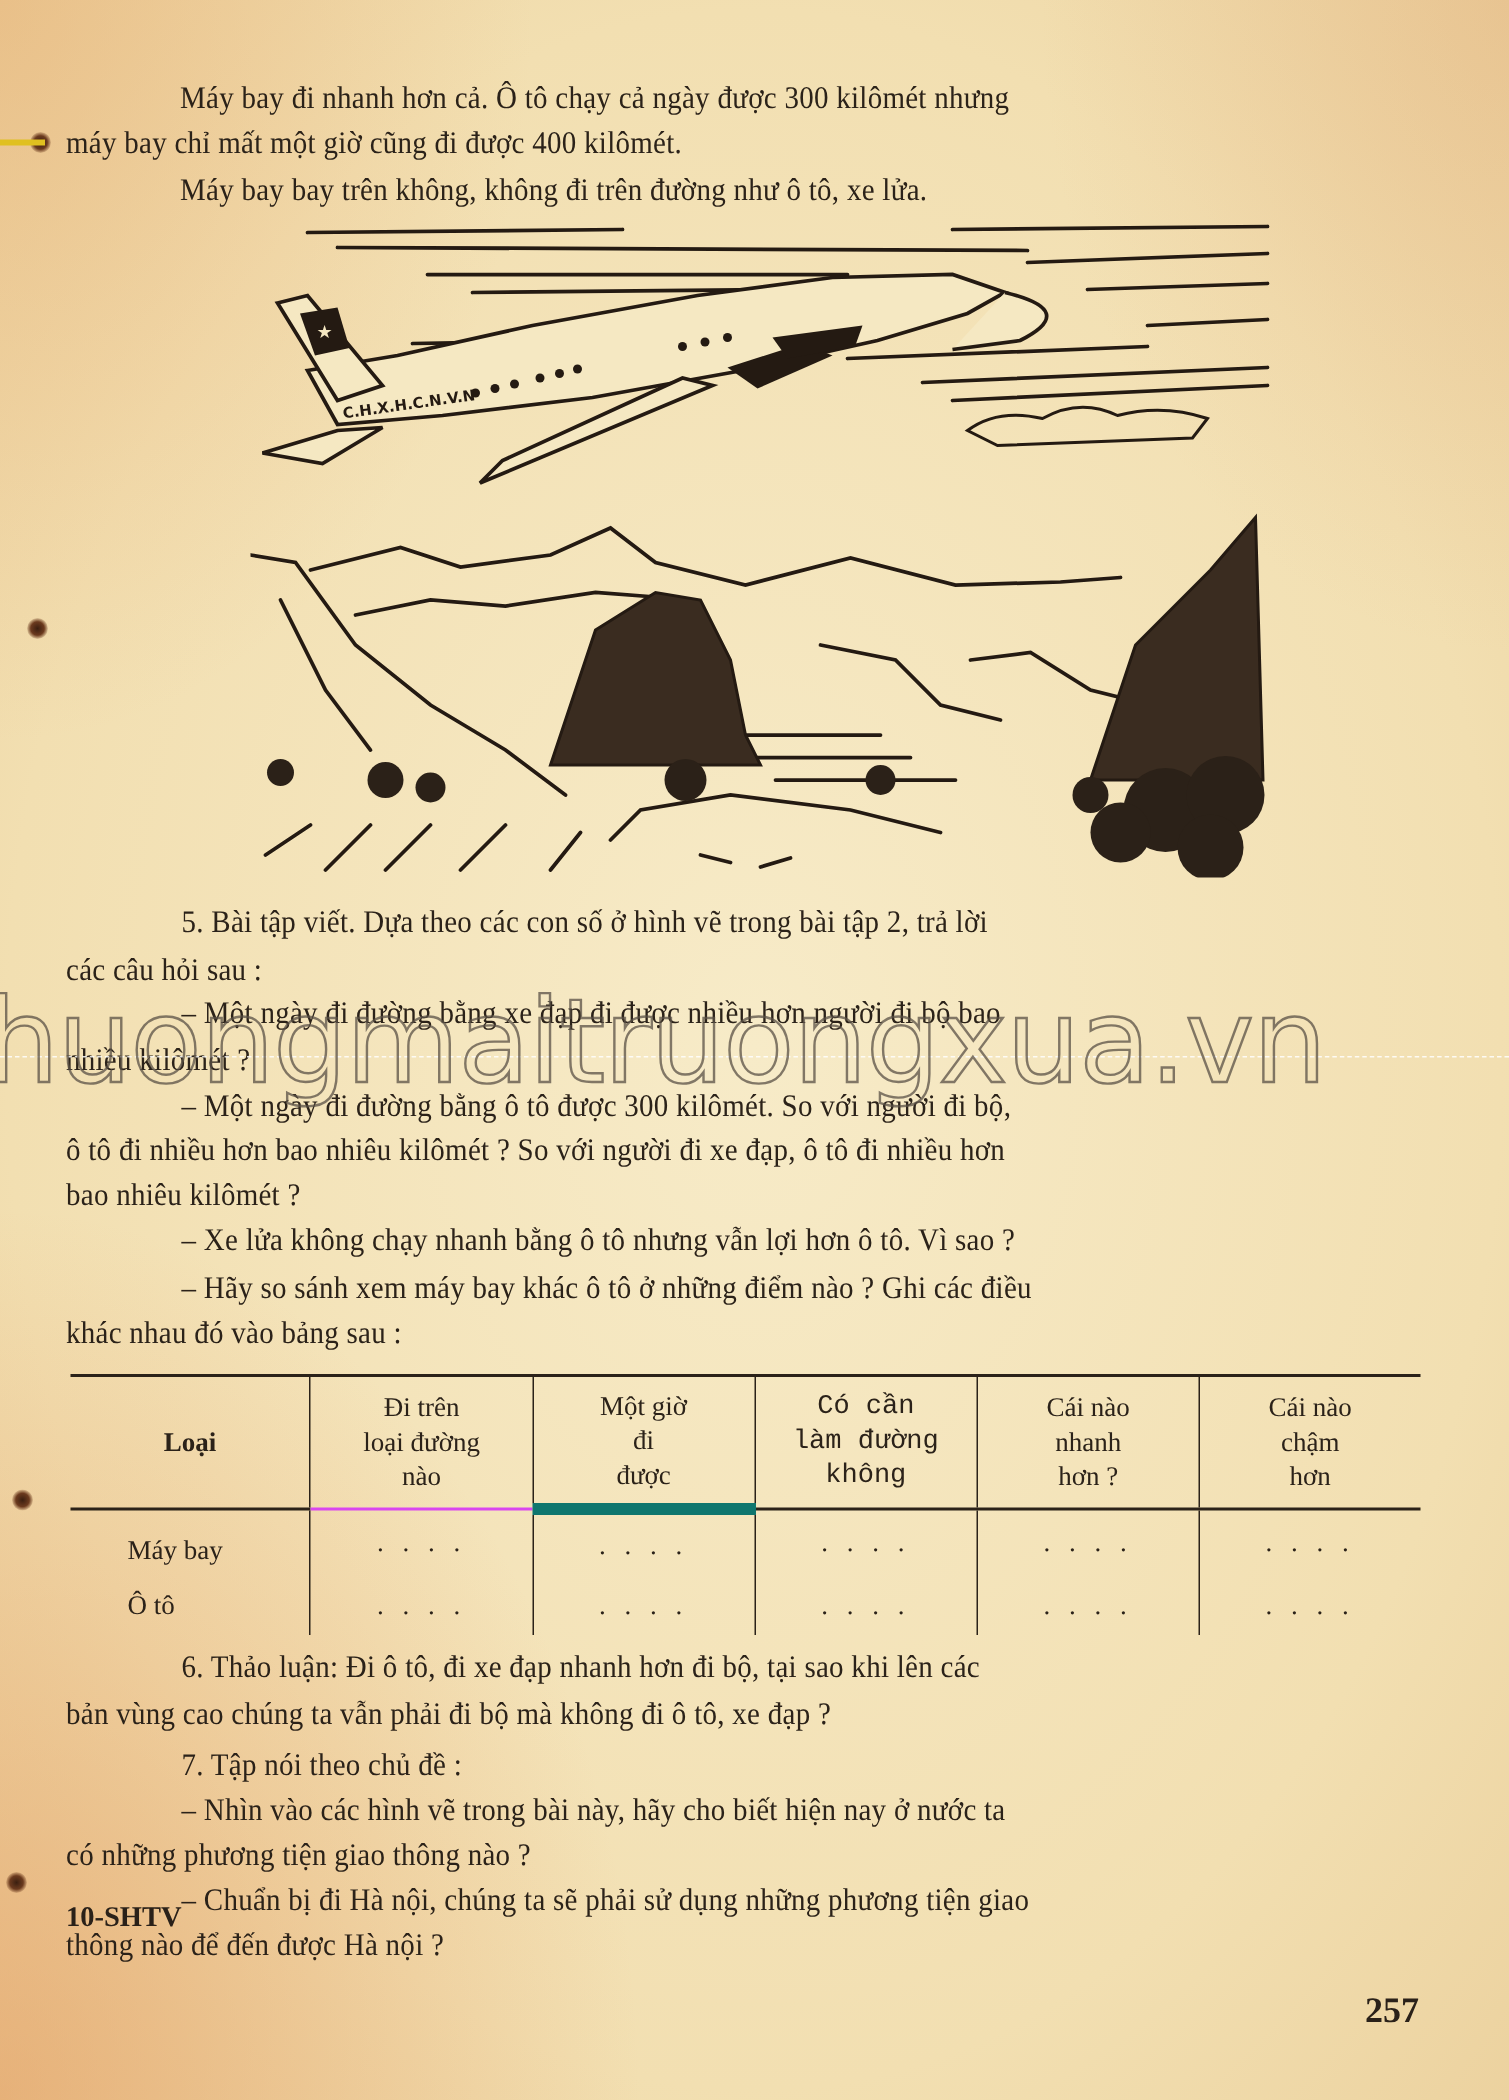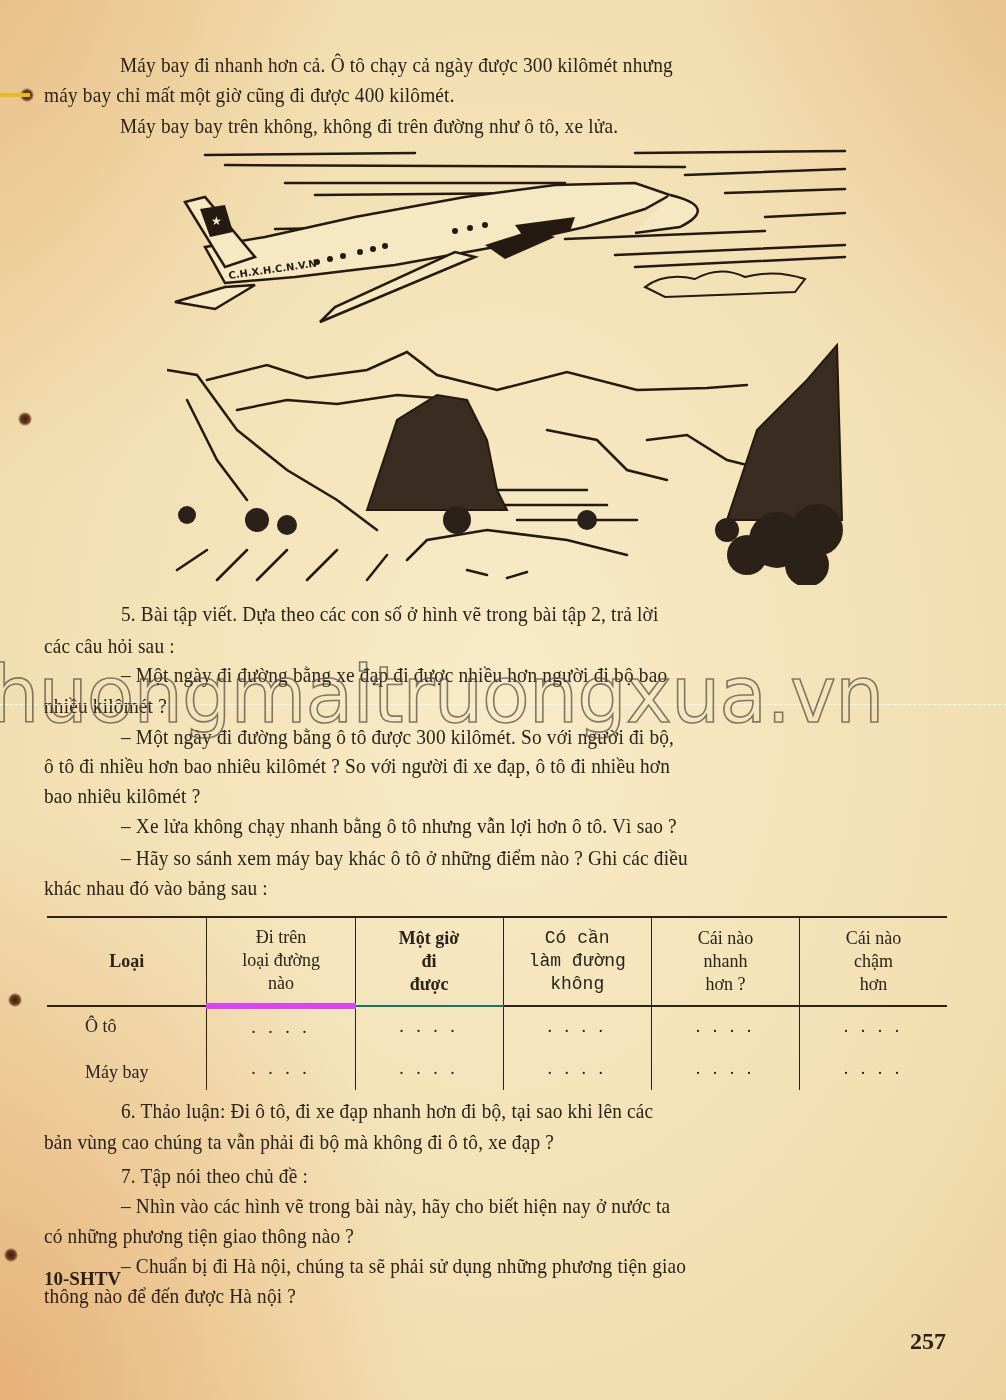--- a/index.html
+++ b/index.html
@@ -127,48 +127,48 @@
   <div class="line" style="left:44px; top:784px;">bao nhiêu kilômét ?</div>
   <div class="line" style="left:121px; top:814px;">– Xe lửa không chạy nhanh bằng ô tô nhưng vẫn lợi hơn ô tô. Vì sao ?</div>
   <div class="line" style="left:121px; top:846px;">– Hãy so sánh xem máy bay khác ô tô ở những điểm nào ? Ghi các điều</div>
   <div class="line" style="left:44px; top:876px;">khác nhau đó vào bảng sau :</div>
 
   <div class="tbl-top"></div>
   <table class="cmp">
     <thead>
       <tr style="height:88px;">
         <th style="width:160px; border-bottom:2px solid #2b2219; border-right:1.5px solid #2b2219; font-weight:bold;"><span>Loại</span></th>
-        <th style="width:148px; border-bottom:6px solid #d946ef; border-right:1.5px solid #2b2219; font-weight:normal; white-space:pre-line; line-height:23px;"><span>Đi trên
+        <th style="width:148px; border-bottom:2px solid #d946ef; border-right:1.5px solid #2b2219; font-weight:normal; white-space:pre-line; line-height:23px;"><span>Đi trên
 loại đường
 nào</span></th>
-        <th style="width:148px; border-bottom:2px solid #0f766e; border-right:1.5px solid #2b2219; font-weight:bold; white-space:pre-line; line-height:23px;"><span>Một giờ
+        <th style="width:148px; border-bottom:8px solid #0f766e; border-right:1.5px solid #2b2219; font-weight:normal; white-space:pre-line; line-height:23px;"><span>Một giờ
 đi
 được</span></th>
         <th style="width:148px; border-bottom:2px solid #2b2219; border-right:1.5px solid #2b2219; font-weight:normal; white-space:pre-line; line-height:23px;font-family:Liberation Mono, monospace;"><span>Có cần
 làm đường
 không</span></th>
         <th style="width:148px; border-bottom:2px solid #2b2219; border-right:1.5px solid #2b2219; font-weight:normal; white-space:pre-line; line-height:23px;"><span>Cái nào
 nhanh
 hơn ?</span></th>
         <th style="width:148px; border-bottom:2px solid #2b2219; font-weight:normal; white-space:pre-line; line-height:23px;"><span>Cái nào
 chậm
 hơn</span></th>
       </tr>
     </thead>
     <tbody>
-      <tr style="height:40px;">
-        <td style="text-align:left; padding-left:38px; border-right:1.5px solid #2b2219;">Ô tô</td>
+      <tr style="height:44px;">
+        <td style="text-align:left; padding-left:38px; border-right:1.5px solid #2b2219; padding-top:10px;">Máy bay</td>
         <td style="border-right:1.5px solid #2b2219; letter-spacing:4px;">. . . .</td>
         <td style="border-right:1.5px solid #2b2219; letter-spacing:4px;">. . . .</td>
         <td style="border-right:1.5px solid #2b2219; letter-spacing:4px;">. . . .</td>
         <td style="border-right:1.5px solid #2b2219; letter-spacing:4px;">. . . .</td>
         <td style="letter-spacing:4px;">. . . .</td>
       </tr>
-      <tr style="height:44px;">
-        <td style="text-align:left; padding-left:38px; border-right:1.5px solid #2b2219; padding-top:10px;">Máy bay</td>
+      <tr style="height:40px;">
+        <td style="text-align:left; padding-left:38px; border-right:1.5px solid #2b2219;">Ô tô</td>
         <td style="border-right:1.5px solid #2b2219; letter-spacing:4px;">. . . .</td>
         <td style="border-right:1.5px solid #2b2219; letter-spacing:4px;">. . . .</td>
         <td style="border-right:1.5px solid #2b2219; letter-spacing:4px;">. . . .</td>
         <td style="border-right:1.5px solid #2b2219; letter-spacing:4px;">. . . .</td>
         <td style="letter-spacing:4px;">. . . .</td>
       </tr>
     </tbody>
   </table>
 
   <div class="line" style="left:121px; top:1099px;">6. Thảo luận: Đi ô tô, đi xe đạp nhanh hơn đi bộ, tại sao khi lên các</div>

